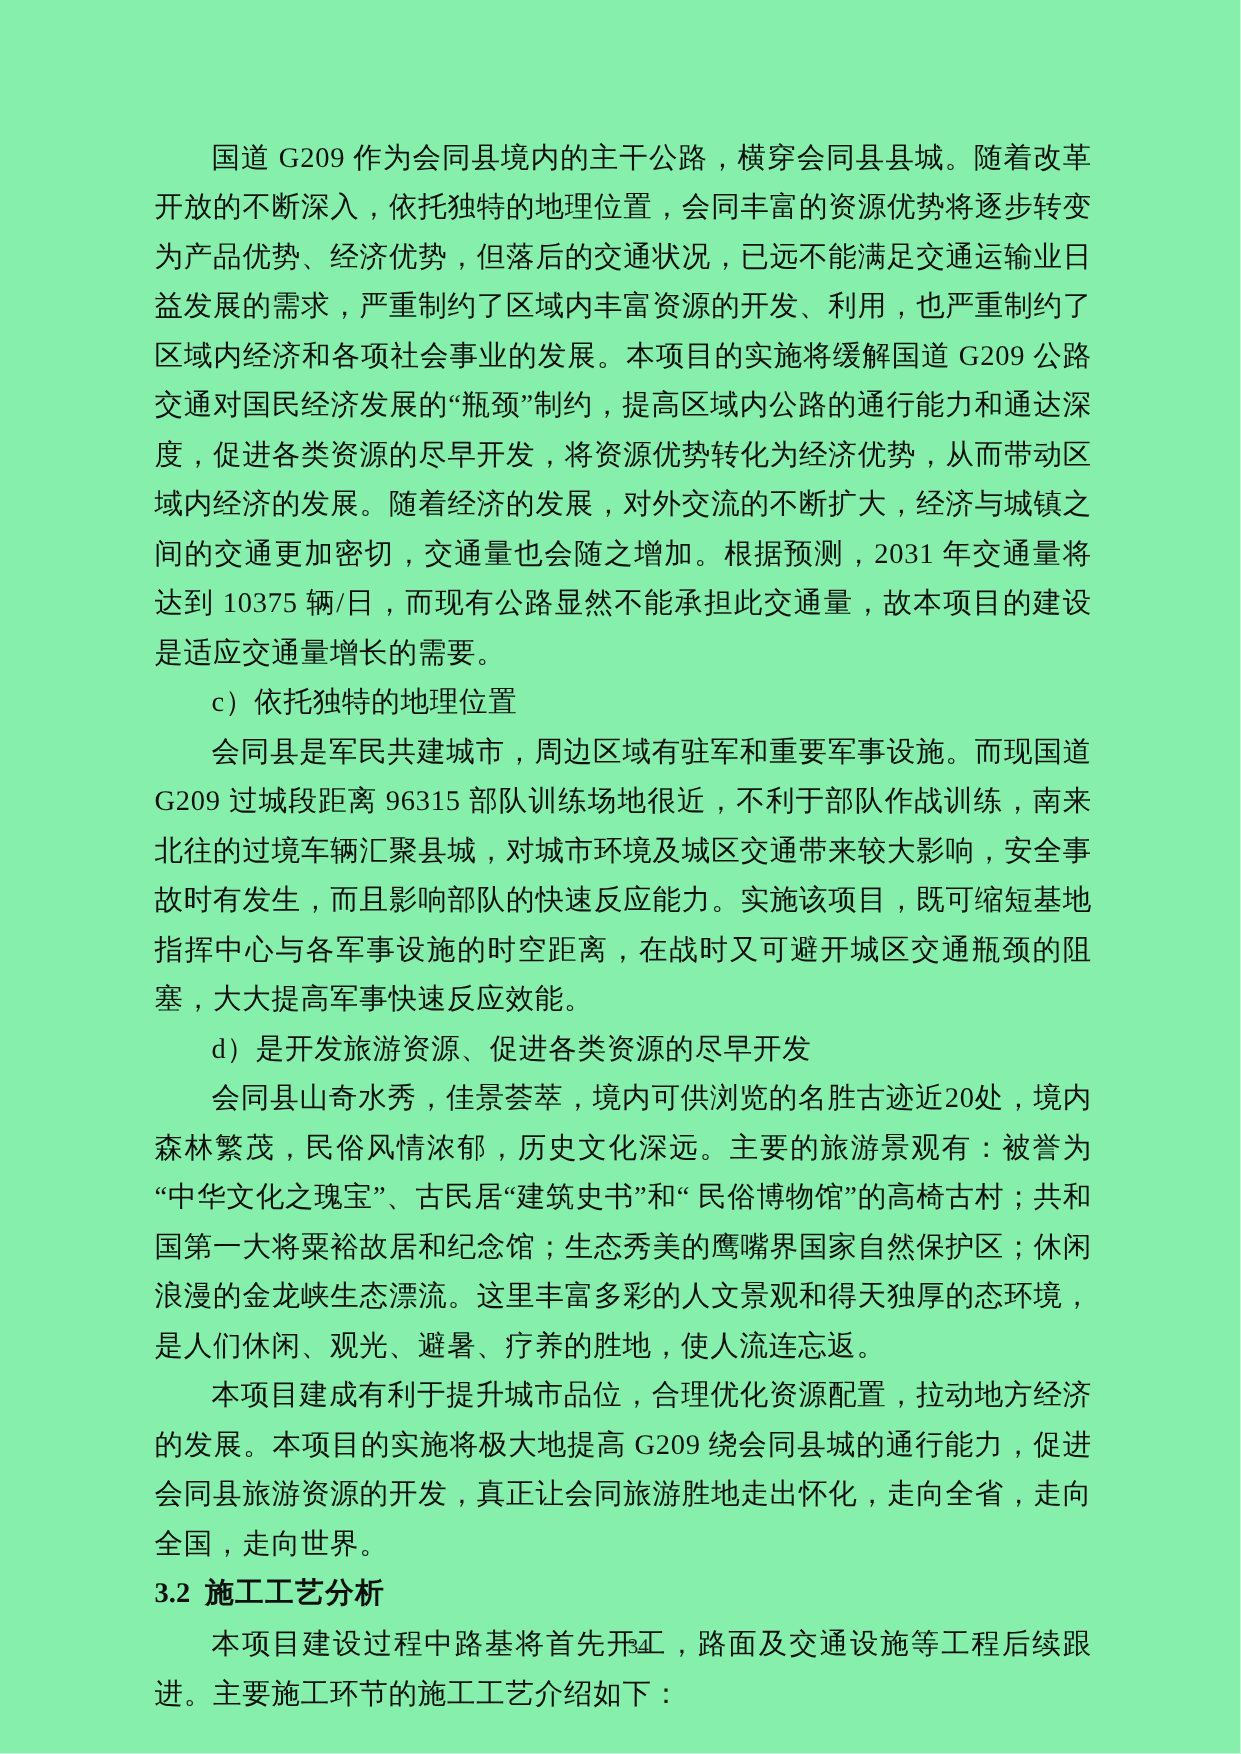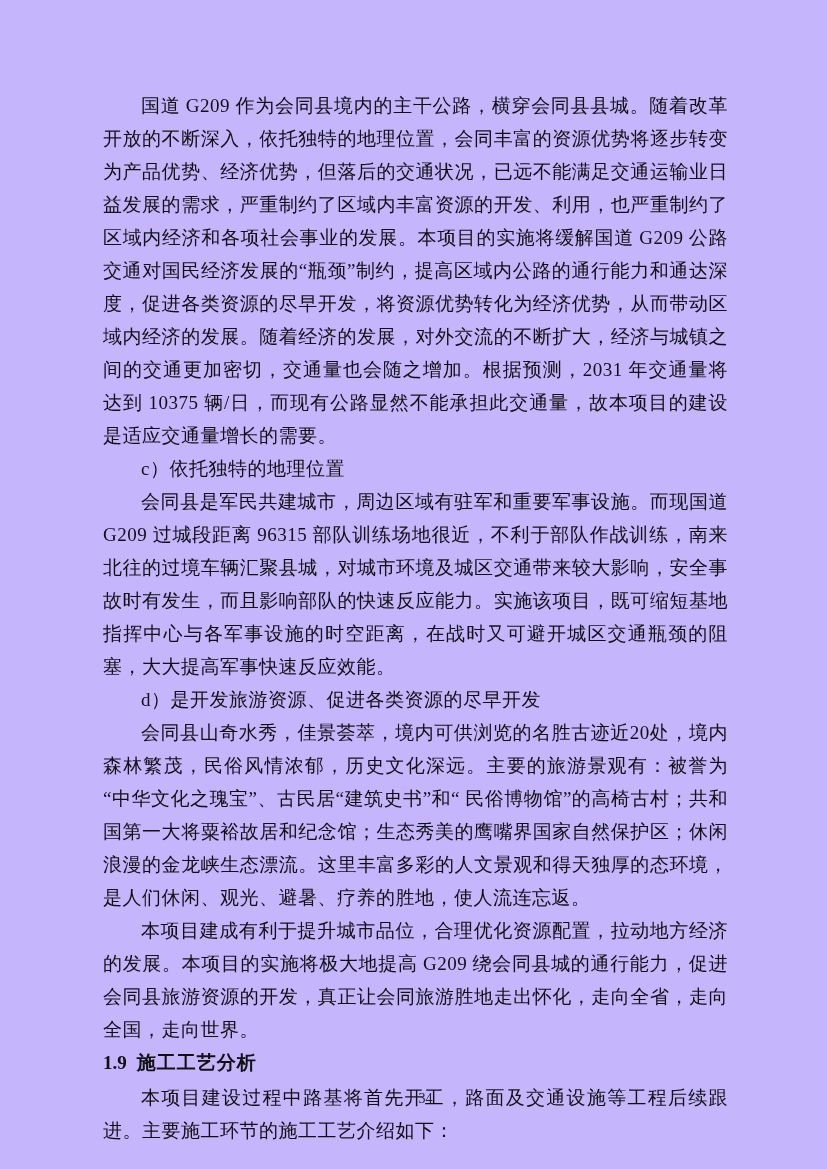--- a/index.html
+++ b/index.html
@@ -4,21 +4,21 @@
 <style>
   html, body {
     margin: 0;
     padding: 0;
     background: #ffffff;
   }
   .page {
     position: relative;
     width: 827px;
     height: 1169px;
-    background: #c4b5fd;
+    background: #86efac;
     overflow: hidden;
     font-family: "Liberation Serif", "DejaVu Serif", serif;
     color: #111111;
   }
   .content {
     position: absolute;
     top: 89px;
     left: 103px;
     width: 625px;
   }
@@ -63,17 +63,17 @@
 <body>
 
 <div class="page">
   <div class="content">
     <p class="indent">国道 G209 作为会同县境内的主干公路，横穿会同县县城。随着改革开放的不断深入，依托独特的地理位置，会同丰富的资源优势将逐步转变为产品优势、经济优势，但落后的交通状况，已远不能满足交通运输业日益发展的需求，严重制约了区域内丰富资源的开发、利用，也严重制约了区域内经济和各项社会事业的发展。本项目的实施将缓解国道 G209 公路交通对国民经济发展的“瓶颈”制约，提高区域内公路的通行能力和通达深度，促进各类资源的尽早开发，将资源优势转化为经济优势，从而带动区域内经济的发展。随着经济的发展，对外交流的不断扩大，经济与城镇之间的交通更加密切，交通量也会随之增加。根据预测，2031 年交通量将达到 10375 辆/日，而现有公路显然不能承担此交通量，故本项目的建设是适应交通量增长的需要。</p>
     <p class="indent">c）依托独特的地理位置</p>
     <p class="indent">会同县是军民共建城市，周边区域有驻军和重要军事设施。而现国道 G209 过城段距离 96315 部队训练场地很近，不利于部队作战训练，南来北往的过境车辆汇聚县城，对城市环境及城区交通带来较大影响，安全事故时有发生，而且影响部队的快速反应能力。实施该项目，既可缩短基地指挥中心与各军事设施的时空距离，在战时又可避开城区交通瓶颈的阻塞，大大提高军事快速反应效能。</p>
     <p class="indent">d）是开发旅游资源、促进各类资源的尽早开发</p>
     <p class="indent">会同县山奇水秀，佳景荟萃，境内可供浏览的名胜古迹近20处，境内森林繁茂，民俗风情浓郁，历史文化深远。主要的旅游景观有：被誉为“中华文化之瑰宝”、古民居“建筑史书”和“ 民俗博物馆”的高椅古村；共和国第一大将粟裕故居和纪念馆；生态秀美的鹰嘴界国家自然保护区；休闲浪漫的金龙峡生态漂流。这里丰富多彩的人文景观和得天独厚的态环境，是人们休闲、观光、避暑、疗养的胜地，使人流连忘返。</p>
     <p class="indent">本项目建成有利于提升城市品位，合理优化资源配置，拉动地方经济的发展。本项目的实施将极大地提高 G209 绕会同县城的通行能力，促进会同县旅游资源的开发，真正让会同旅游胜地走出怀化，走向全省，走向全国，走向世界。</p>
-    <h2 class="section-heading"><span class="num">1.9</span><span class="title">施工工艺分析</span></h2>
+    <h2 class="section-heading"><span class="num">3.2</span><span class="title">施工工艺分析</span></h2>
     <p class="indent">本项目建设过程中路基将首先开工，路面及交通设施等工程后续跟进。主要施工环节的施工工艺介绍如下：</p>
   </div>
   <div class="page-number">34</div>
 </div>
 
 </body></html>

